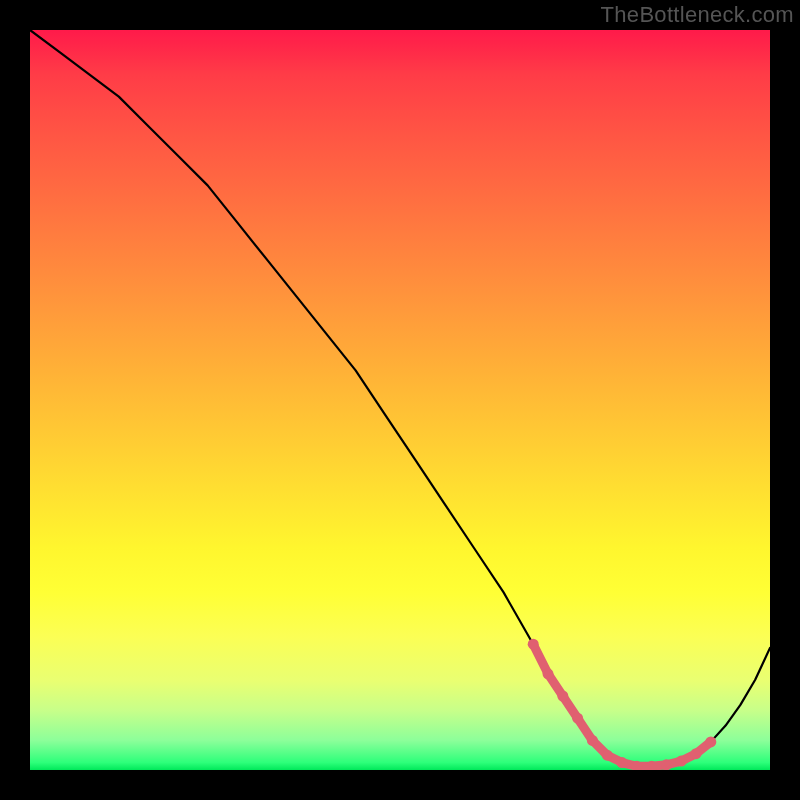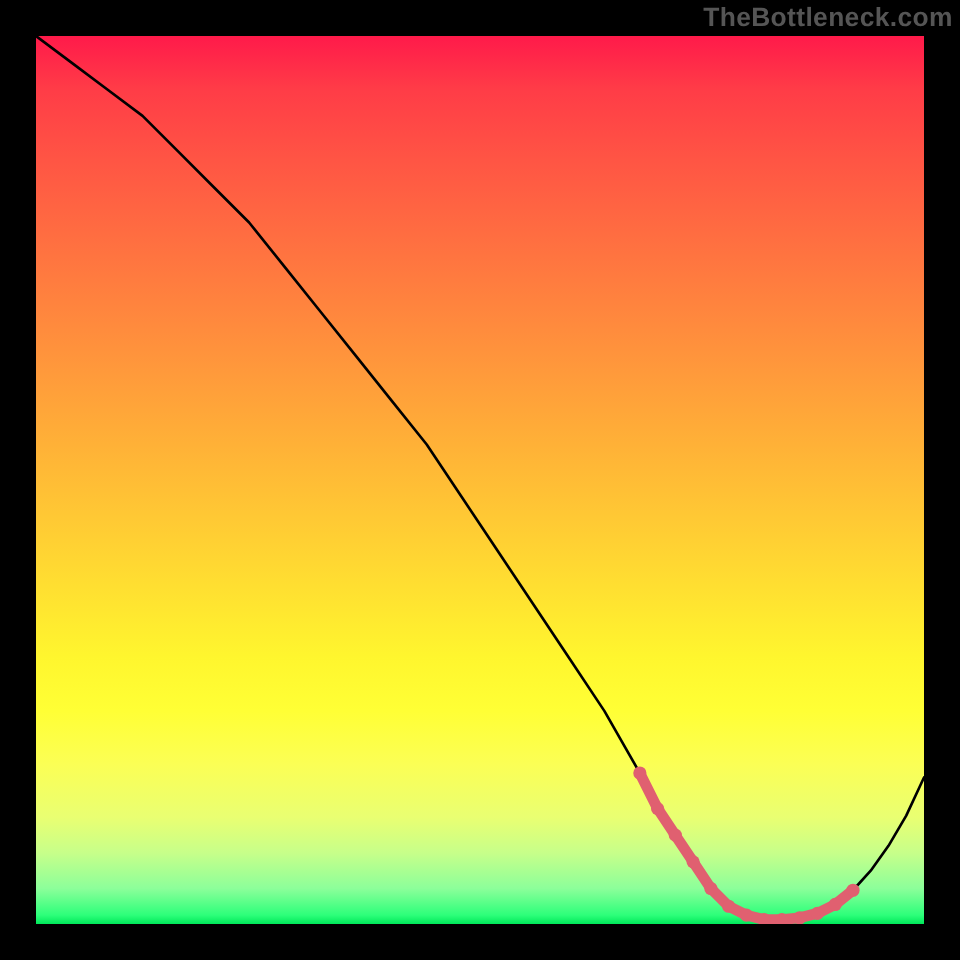--- a/index.html
+++ b/index.html
@@ -10,21 +10,21 @@
     position: relative;
     font-family: Arial, sans-serif;
     overflow: hidden;
   }
   .watermark {
     position: absolute;
     top: 2px;
     right: 6px;
     color: #555;
     font-size: 22px;
-    font-weight: 700;
+    font-weight: 400;
     letter-spacing: 0.3px;
     z-index: 10;
   }
   .plot-area {
     position: absolute;
     left: 30px;
     top: 30px;
     width: 740px;
     height: 740px;
     overflow: hidden;

